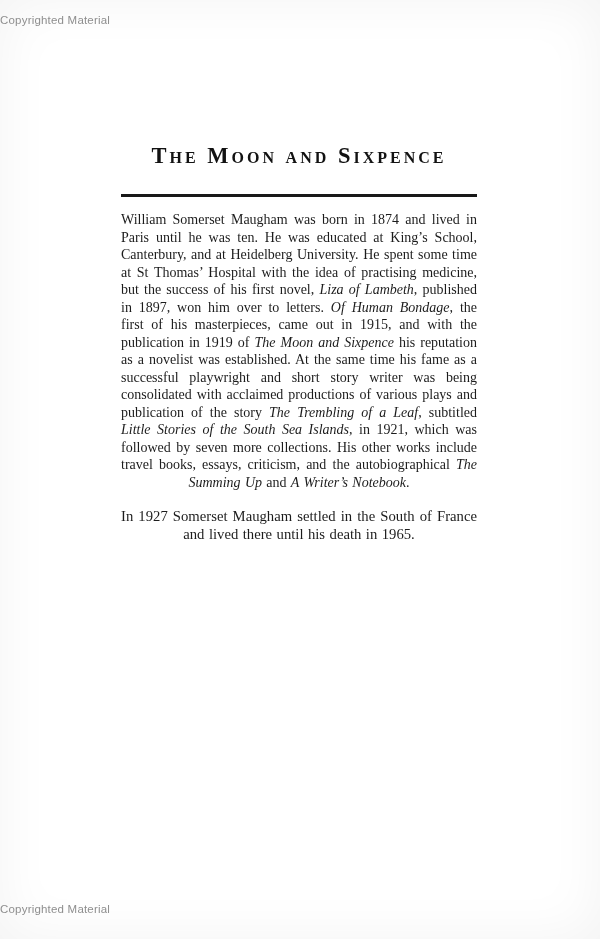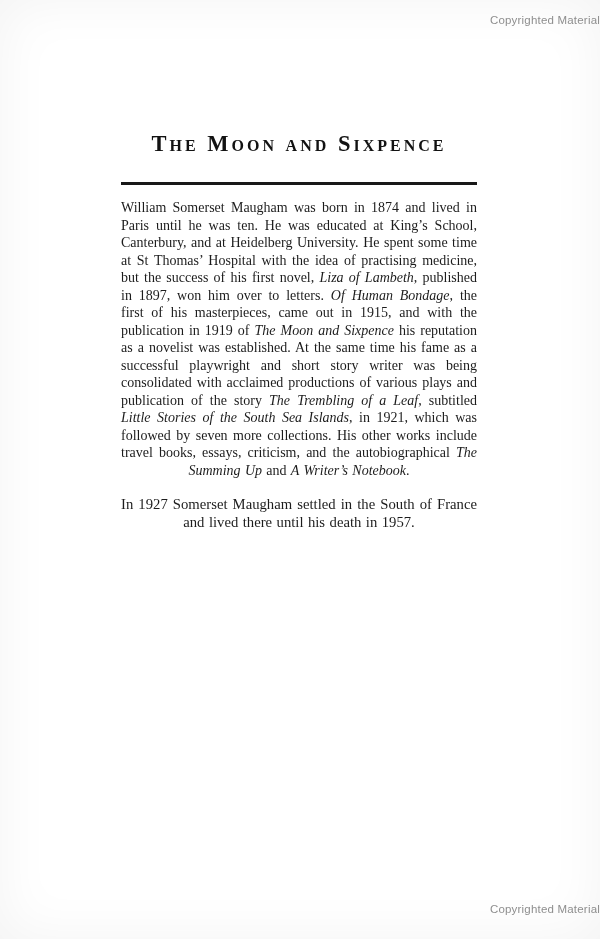--- a/index.html
+++ b/index.html
@@ -18,32 +18,32 @@
   .scan-shade {
     position: absolute;
     inset: 0;
     box-shadow: inset 0 0 55px rgba(0,0,0,0.05);
     pointer-events: none;
   }
   .copyright {
     position: absolute;
     left: 0;
     width: 100%;
-    text-align: right;
+    text-align: left;
     font-family: "Liberation Sans", sans-serif;
     font-size: 11.5px;
     color: #8e8e8e;
     letter-spacing: 0.2px;
   }
   .copyright.top { top: 14px; }
   .copyright.bottom { top: 903px; }
   .content {
     position: absolute;
     left: 121px;
-    top: 0;
+    top: 12px;
     width: 356px;
   }
   .title {
     margin: 0;
     padding-top: 131px;
     text-align: center;
     font-variant: small-caps;
     font-weight: bold;
     font-size: 22.5px;
     letter-spacing: 3px;
@@ -82,18 +82,18 @@
   <div class="copyright top">Copyrighted Material</div>
 
   <div class="content">
 
     <h1 class="title">The Moon and Sixpence</h1>
 
     <div class="rule"></div>
 
     <p class="bio"><span class="seg">William Somerset Maugham was born in 1874 and lived in Paris until he was ten. He was educated at King’s School, Canterbury, and at Heidelberg University. He spent some time at St Thomas’ Hospital with the idea of practising medicine, but the success of his first novel, </span><span class="seg it">Liza of Lambeth</span><span class="seg">, published in 1897, won him over to letters. </span><span class="seg it">Of Human Bondage</span><span class="seg">, the first of his masterpieces, came out in 1915, and with the publication in 1919 of </span><span class="seg it">The Moon and Sixpence</span><span class="seg"> his reputation as a novelist was established. At the same time his fame as a successful playwright and short story writer was being consolidated with acclaimed productions of various plays and publication of the story </span><span class="seg it">The Trembling of a Leaf</span><span class="seg">, subtitled </span><span class="seg it">Little Stories of the South Sea Islands</span><span class="seg">, in 1921, which was followed by seven more collections. His other works include travel books, essays, criticism, and the autobiographical </span><span class="seg it">The Summing Up</span><span class="seg"> and </span><span class="seg it">A Writer’s Notebook</span><span class="seg">.</span></p>
 
-    <p class="note">In 1927 Somerset Maugham settled in the South of France and lived there until his death in 1957.</p>
+    <p class="note">In 1927 Somerset Maugham settled in the South of France and lived there until his death in 1965.</p>
 
   </div>
 
   <div class="copyright bottom">Copyrighted Material</div>
 </div>
 
 </body></html>

